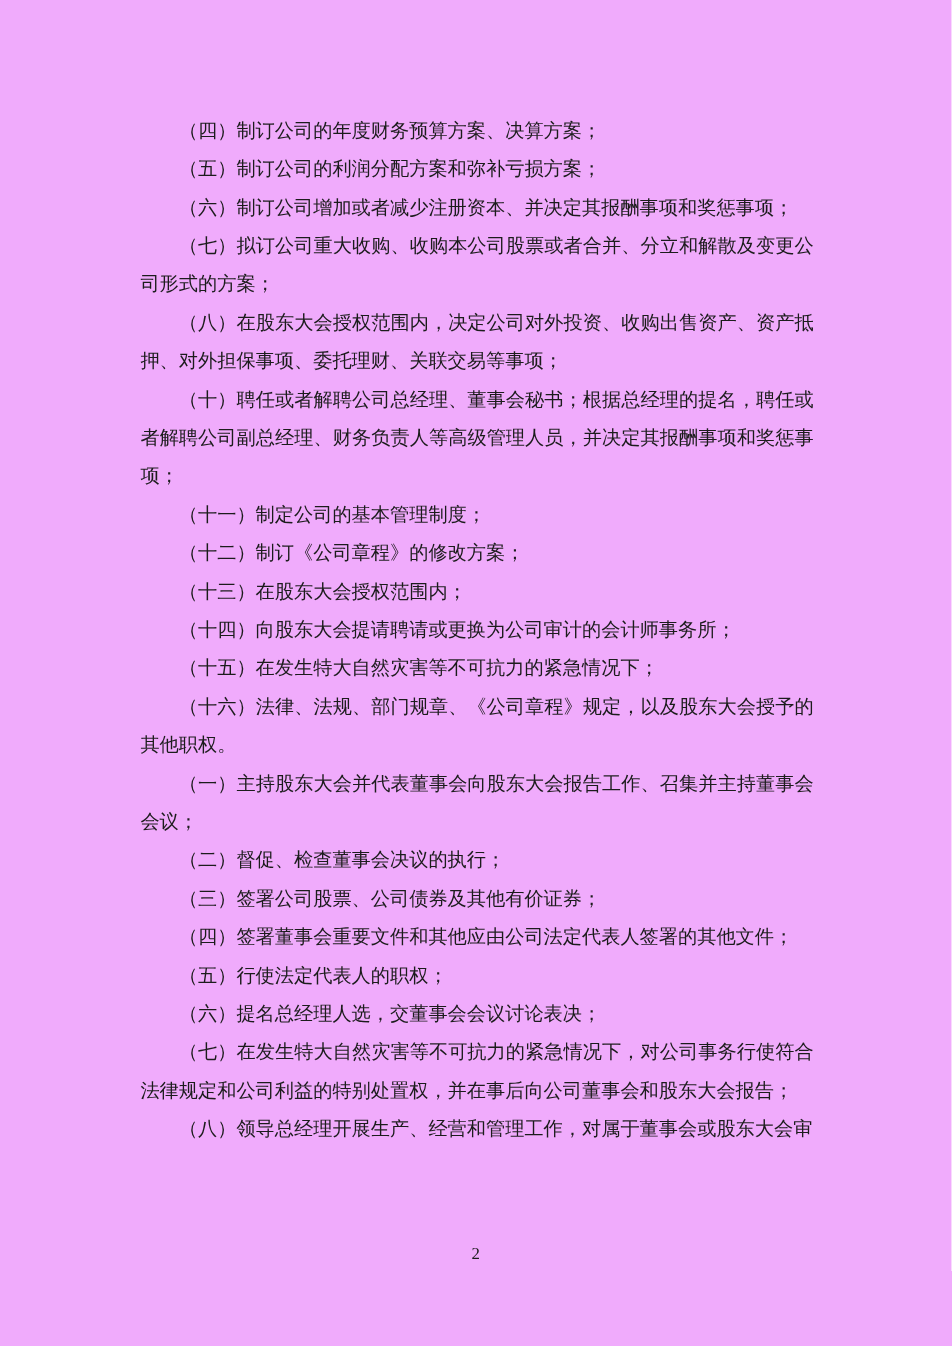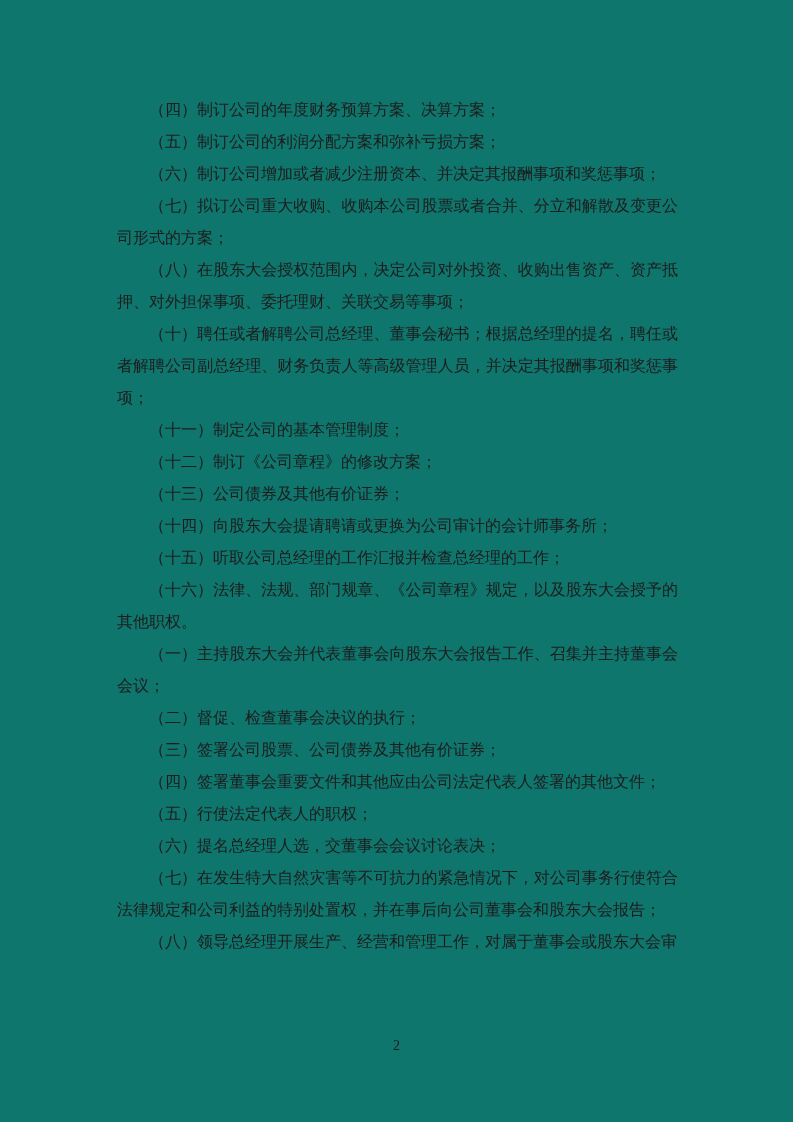--- a/index.html
+++ b/index.html
@@ -7,21 +7,21 @@
     padding: 0;
     width: 793px;
     height: 1122px;
     background: #ffffff;
     overflow: hidden;
   }
   .page {
     position: relative;
     width: 793px;
     height: 1122px;
-    background: #0f766e;
+    background: #f0abfc;
     font-family: Liberation Serif, serif;
     color: #1c1c1c;
   }
   .content {
     position: absolute;
     top: 94px;
     left: 117px;
     width: 561px;
     font-size: 16px;
     line-height: 32px;
@@ -55,23 +55,23 @@
 <div class="page">
   <main class="content" id="doc-body">
       <p class="para"><span>（四）制订公司的年度财务预算方案、决算方案；</span></p>
       <p class="para"><span>（五）制订公司的利润分配方案和弥补亏损方案；</span></p>
       <p class="para"><span>（六）制订公司增加或者减少注册资本、并决定其报酬事项和奖惩事项；</span></p>
       <p class="para"><span>（七）拟订公司重大收购、收购本公司股票或者合并、分立和解散及变更公司形式的方案；</span></p>
       <p class="para"><span>（八）在股东大会授权范围内，决定公司对外投资、收购出售资产、资产抵押、对外担保事项、委托理财、关联交易等事项；</span></p>
       <p class="para"><span>（十）聘任或者解聘公司总经理、董事会秘书；根据总经理的提名，聘任或者解聘公司副总经理、财务负责人等高级管理人员，并决定其报酬事项和奖惩事项；</span></p>
       <p class="para"><span>（十一）制定公司的基本管理制度；</span></p>
       <p class="para"><span>（十二）制订《公司章程》的修改方案；</span></p>
-      <p class="para"><span>（十三）公司债券及其他有价证券；</span></p>
+      <p class="para"><span>（十三）在股东大会授权范围内；</span></p>
       <p class="para"><span>（十四）向股东大会提请聘请或更换为公司审计的会计师事务所；</span></p>
-      <p class="para"><span>（十五）听取公司总经理的工作汇报并检查总经理的工作；</span></p>
+      <p class="para"><span>（十五）在发生特大自然灾害等不可抗力的紧急情况下；</span></p>
       <p class="para"><span>（十六）法律、法规、部门规章、《公司章程》规定，以及股东大会授予的其他职权。</span></p>
       <p class="para"><span>（一）主持股东大会并代表董事会向股东大会报告工作、召集并主持董事会会议；</span></p>
       <p class="para"><span>（二）督促、检查董事会决议的执行；</span></p>
       <p class="para"><span>（三）签署公司股票、公司债券及其他有价证券；</span></p>
       <p class="para"><span>（四）签署董事会重要文件和其他应由公司法定代表人签署的其他文件；</span></p>
       <p class="para"><span>（五）行使法定代表人的职权；</span></p>
       <p class="para"><span>（六）提名总经理人选，交董事会会议讨论表决；</span></p>
       <p class="para"><span>（七）在发生特大自然灾害等不可抗力的紧急情况下，对公司事务行使符合法律规定和公司利益的特别处置权，并在事后向公司董事会和股东大会报告；</span></p>
       <p class="para"><span>（八）领导总经理开展生产、经营和管理工作，对属于董事会或股东大会审</span></p>
     </main>

